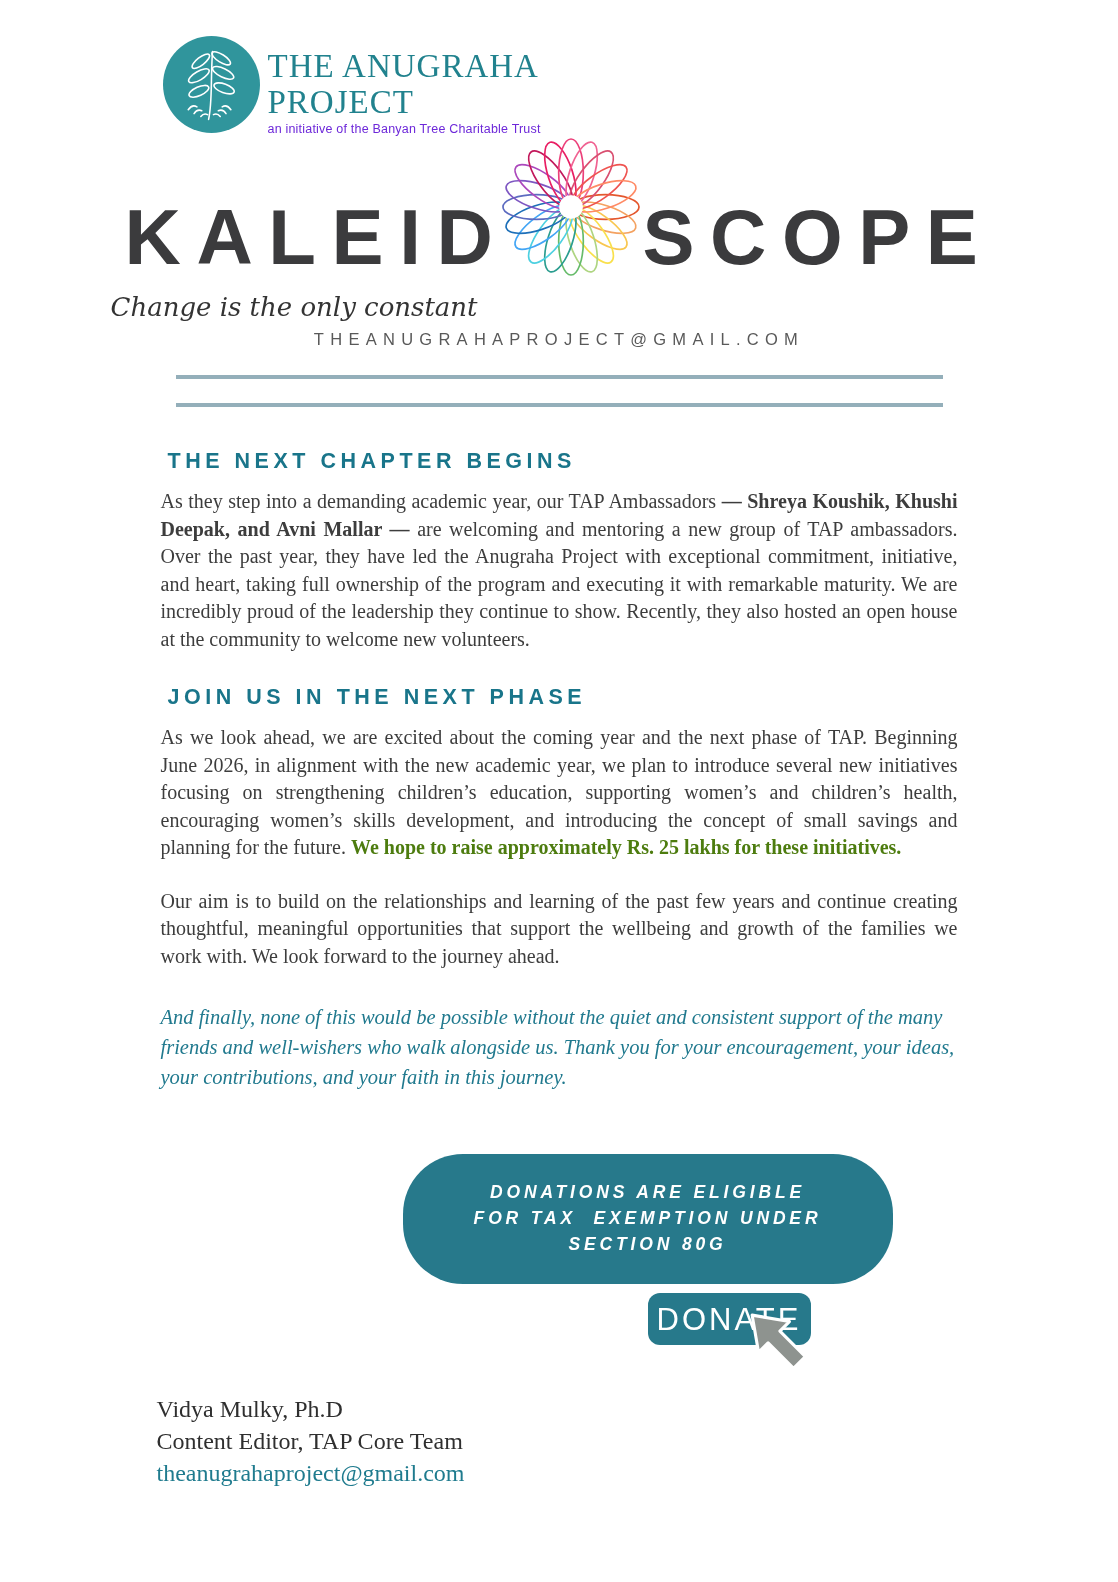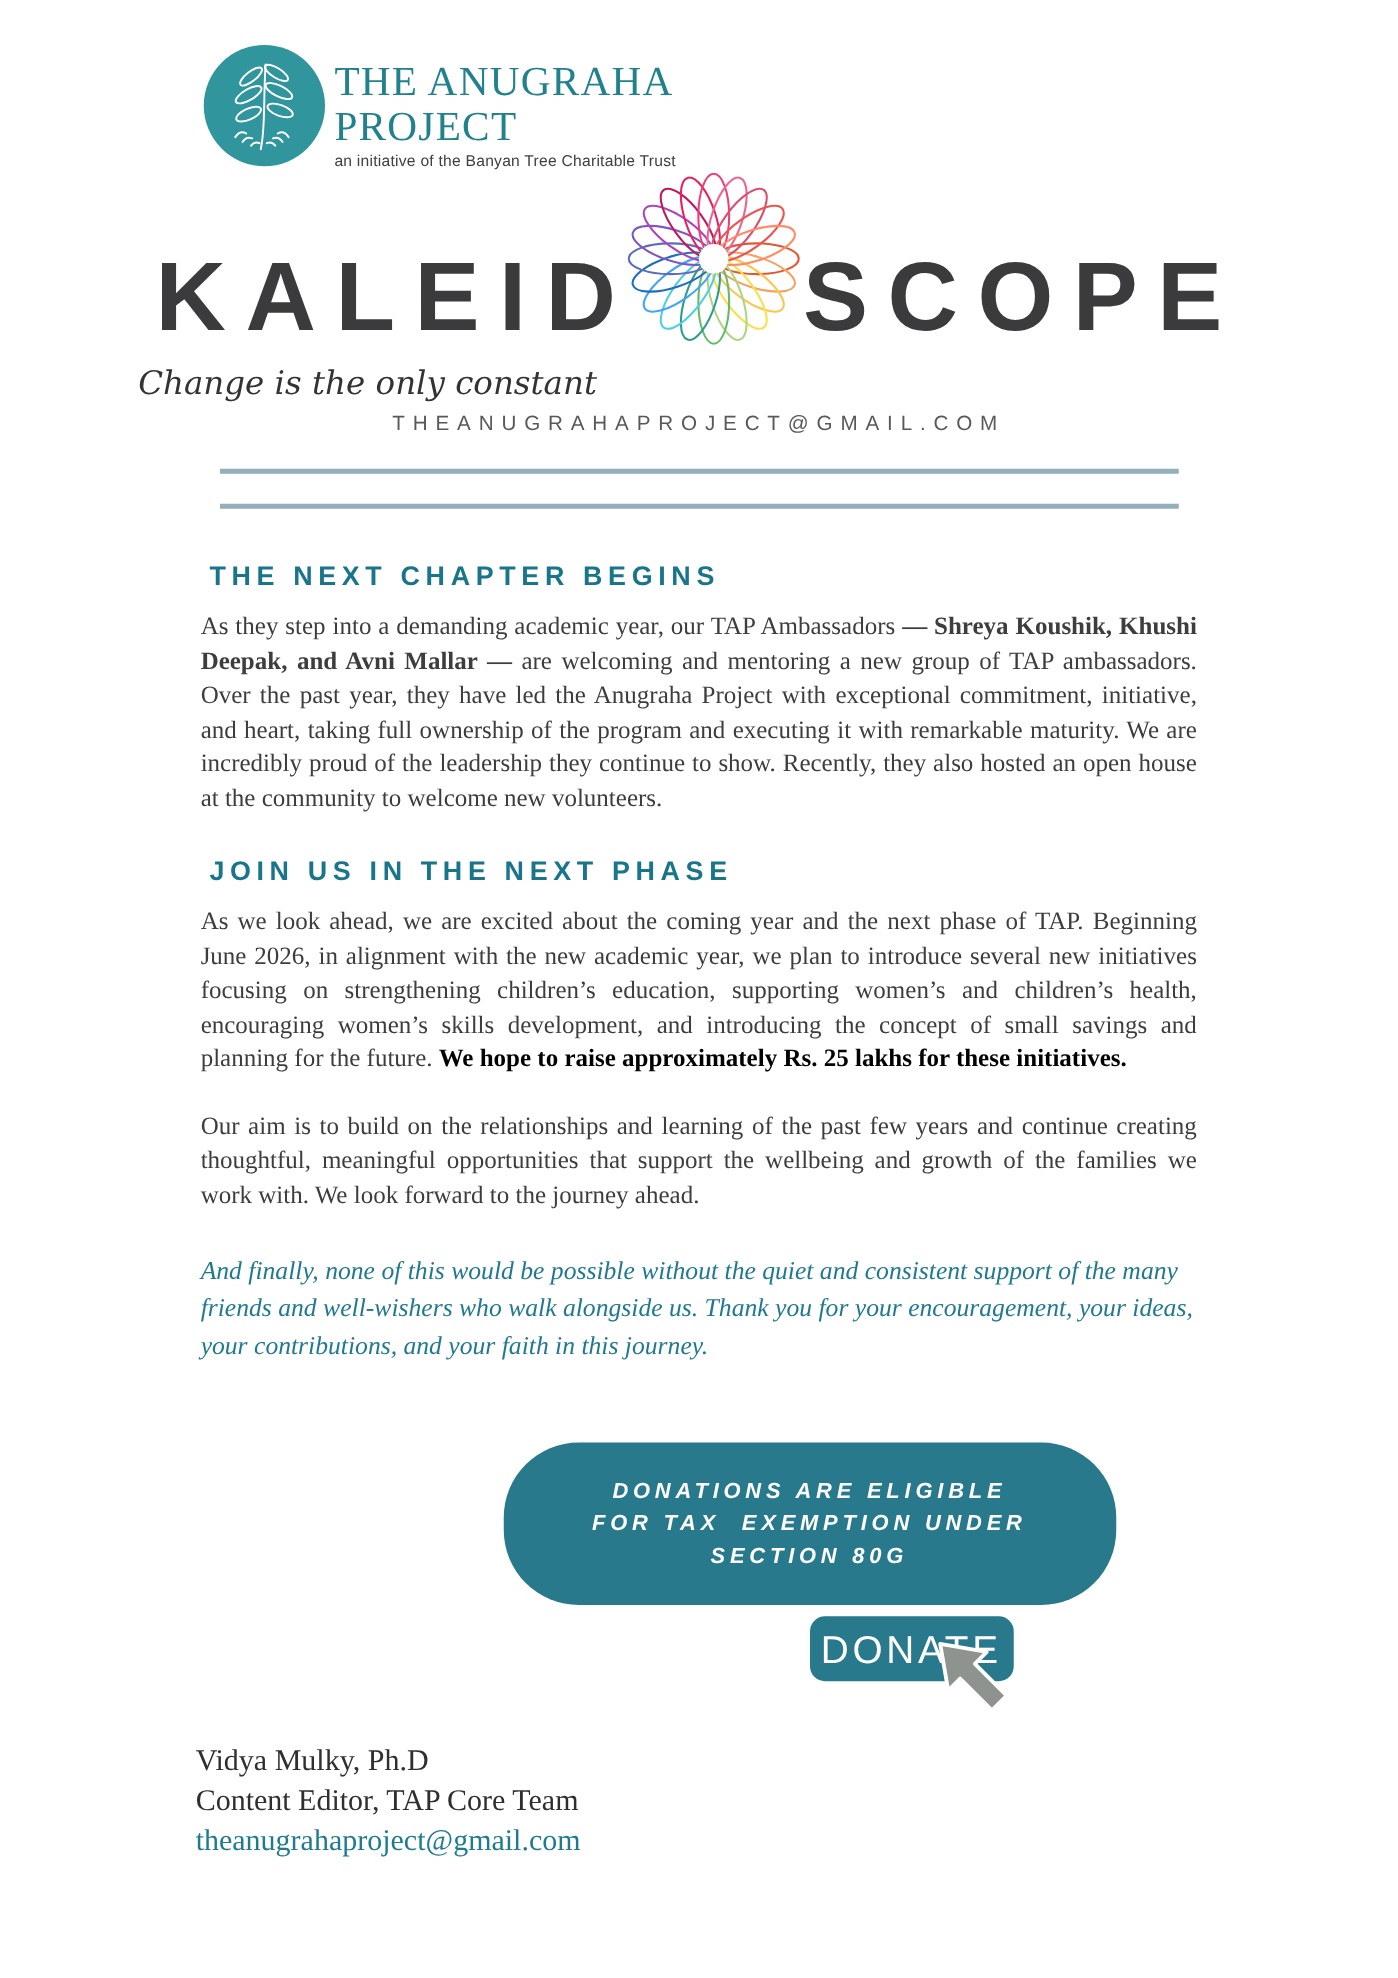--- a/index.html
+++ b/index.html
@@ -31,21 +31,21 @@
   .logo-text { margin-left: 8px; padding-top: 12px; }
   .logo-title {
     font-family: "Liberation Serif", serif;
     color: #21828e;
     font-size: 33px;
     line-height: 36px;
     letter-spacing: 1px;
   }
   .logo-sub {
     font-family: "Liberation Sans", sans-serif;
-    color: #404040;
+    color: #6d28d9;
     font-size: 12.5px;
     margin-top: 2px;
     letter-spacing: 0.2px;
   }
 
   
   .title-row {
     display: flex;
     align-items: flex-end;
     justify-content: center;
@@ -99,21 +99,21 @@
   .h1 { margin-top: 42px; }
   .h2 { margin-top: 32px; }
   p.body-par {
     font-size: 20px;
     line-height: 27.5px;
     text-align: justify;
     color: #3d3d3d;
     margin-top: 14px;
   }
   p.body-par span.b { font-weight: 700; }
-  p.body-par span.tb { font-weight: 700; color: #000000; }
+  p.body-par span.tb { font-weight: 700; color: #4d7c0f; }
   p.standalone { margin-top: 26px; }
   p.closing {
     font-style: italic;
     color: #20798e;
     text-align: left;
     font-size: 20.5px;
     line-height: 30px;
     margin-top: 32px;
   }
 

